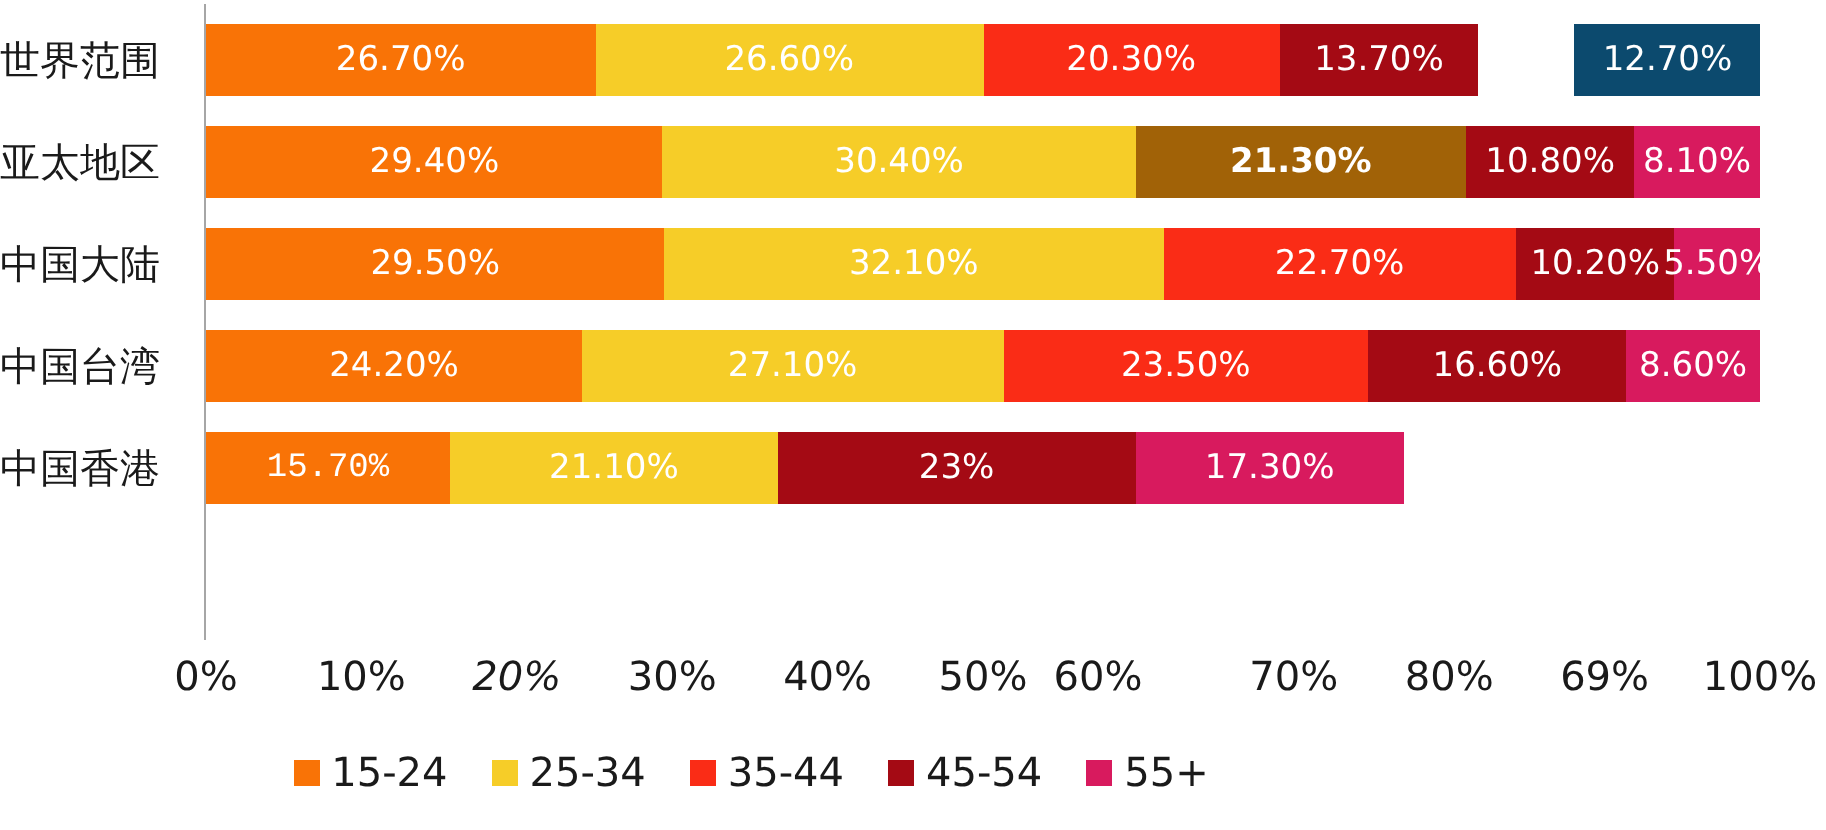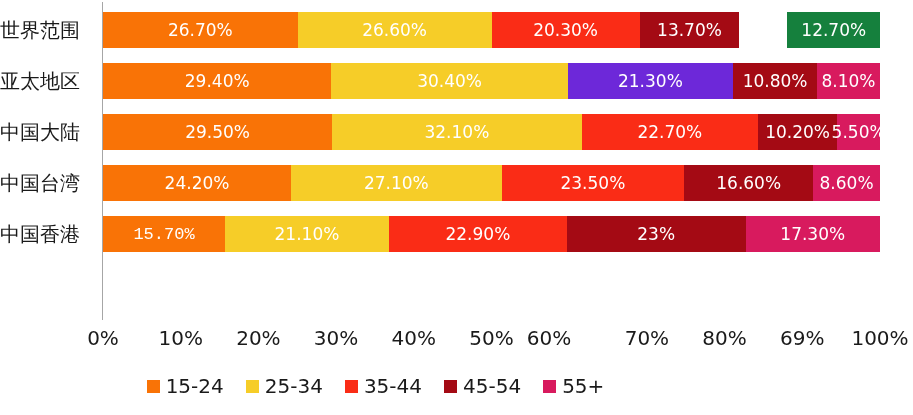--- a/index.html
+++ b/index.html
@@ -147,32 +147,32 @@
         </div>
         <div class="seg" style="width: 26.6%; background: rgb(246, 205, 40);">
           <span class="seg-label">26.60%</span>
         </div>
         <div class="seg" style="width: 20.3%; background: rgb(250, 44, 22); margin-top: 40px;">
           <span class="seg-label">20.30%</span>
         </div>
         <div class="seg" style="width: 13.7%; background: rgb(164, 10, 20);">
           <span class="seg-label">13.70%</span>
         </div>
-        <div class="seg" style="width: 12.7%; background: #15803d; margin-left: 48px;">
+        <div class="seg" style="width: 12.7%; background: #0c4a6e; margin-left: 48px;">
           <span class="seg-label">12.70%</span>
         </div>
       </div>
       <div class="bar-row" style="top: 61px;">
         <div class="seg" style="width: 29.4%; background: rgb(249, 115, 6);">
           <span class="seg-label">29.40%</span>
         </div>
         <div class="seg" style="width: 30.4%; background: rgb(246, 205, 40);">
           <span class="seg-label">30.40%</span>
         </div>
-        <div class="seg" style="width: 21.3%; background: #6d28d9;">
+        <div class="seg" style="width: 21.3%; background: #a16207; font-weight: bold;">
           <span class="seg-label">21.30%</span>
         </div>
         <div class="seg" style="width: 10.8%; background: rgb(164, 10, 20);">
           <span class="seg-label">10.80%</span>
         </div>
         <div class="seg" style="width: 8.1%; background: rgb(216, 26, 94);">
           <span class="seg-label">8.10%</span>
         </div>
       </div>
       <div class="bar-row" style="top: 112px;">
@@ -209,36 +209,33 @@
           <span class="seg-label">8.60%</span>
         </div>
       </div>
       <div class="bar-row" style="top: 214px;">
         <div class="seg" style="width: 15.7%; background: rgb(249, 115, 6); font-family: Liberation Mono, monospace;">
           <span class="seg-label">15.70%</span>
         </div>
         <div class="seg" style="width: 21.1%; background: rgb(246, 205, 40);">
           <span class="seg-label">21.10%</span>
         </div>
-        <div class="seg" style="width: 22.9%; background: rgb(250, 44, 22);">
-          <span class="seg-label">22.90%</span>
-        </div>
         <div class="seg" style="width: 23%; background: rgb(164, 10, 20);">
           <span class="seg-label">23%</span>
         </div>
         <div class="seg" style="width: 17.3%; background: rgb(216, 26, 94);">
           <span class="seg-label">17.30%</span>
         </div>
       </div>
     </div>
 
   <div class="x-axis" id="x-axis">
       <div class="x-tick" style="left: 0px;">0%</div>
       <div class="x-tick" style="left: 77.7px;">10%</div>
-      <div class="x-tick" style="left: 155.4px;">20%</div>
+      <div class="x-tick" style="left: 155.4px; font-style: italic;">20%</div>
       <div class="x-tick" style="left: 233.1px;">30%</div>
       <div class="x-tick" style="left: 310.8px;">40%</div>
       <div class="x-tick" style="left: 388.5px;">50%</div>
       <div class="x-tick" style="left: 446px;">60%</div>
       <div class="x-tick" style="left: 543.9px;">70%</div>
       <div class="x-tick" style="left: 621.6px;">80%</div>
       <div class="x-tick" style="left: 699.3px;">69%</div>
       <div class="x-tick" style="left: 777px;">100%</div>
     </div>
 

